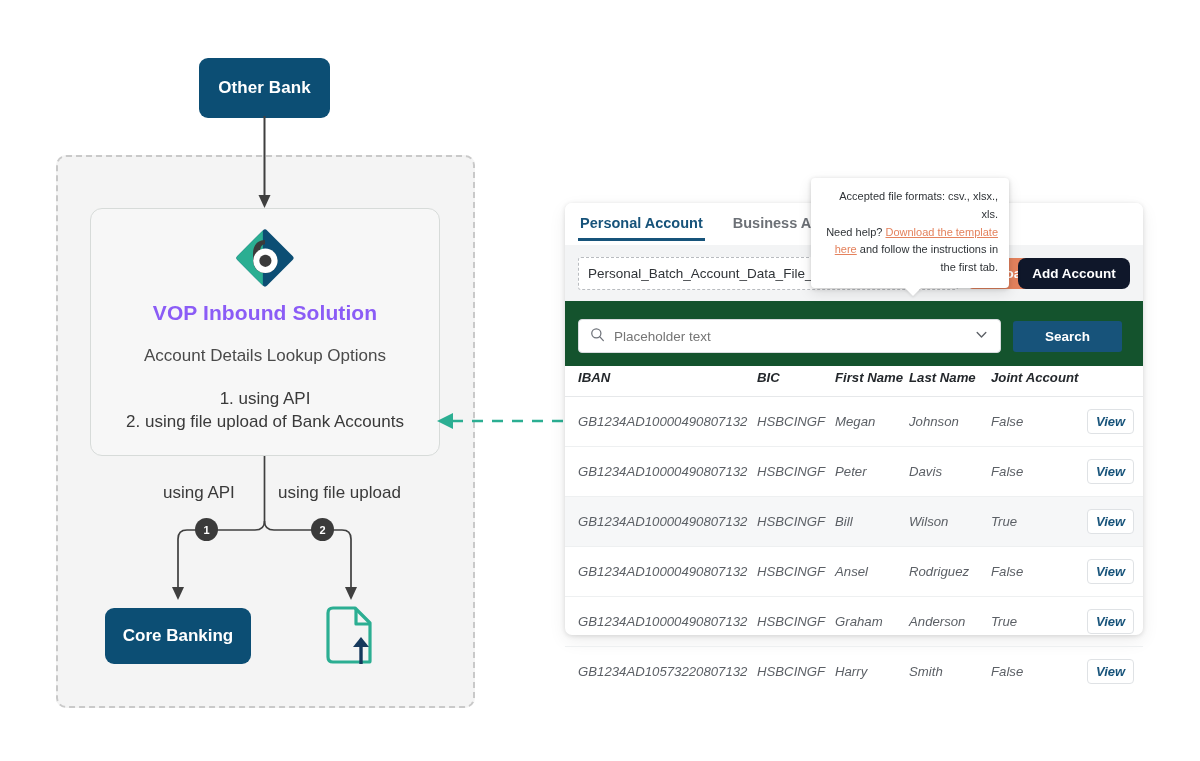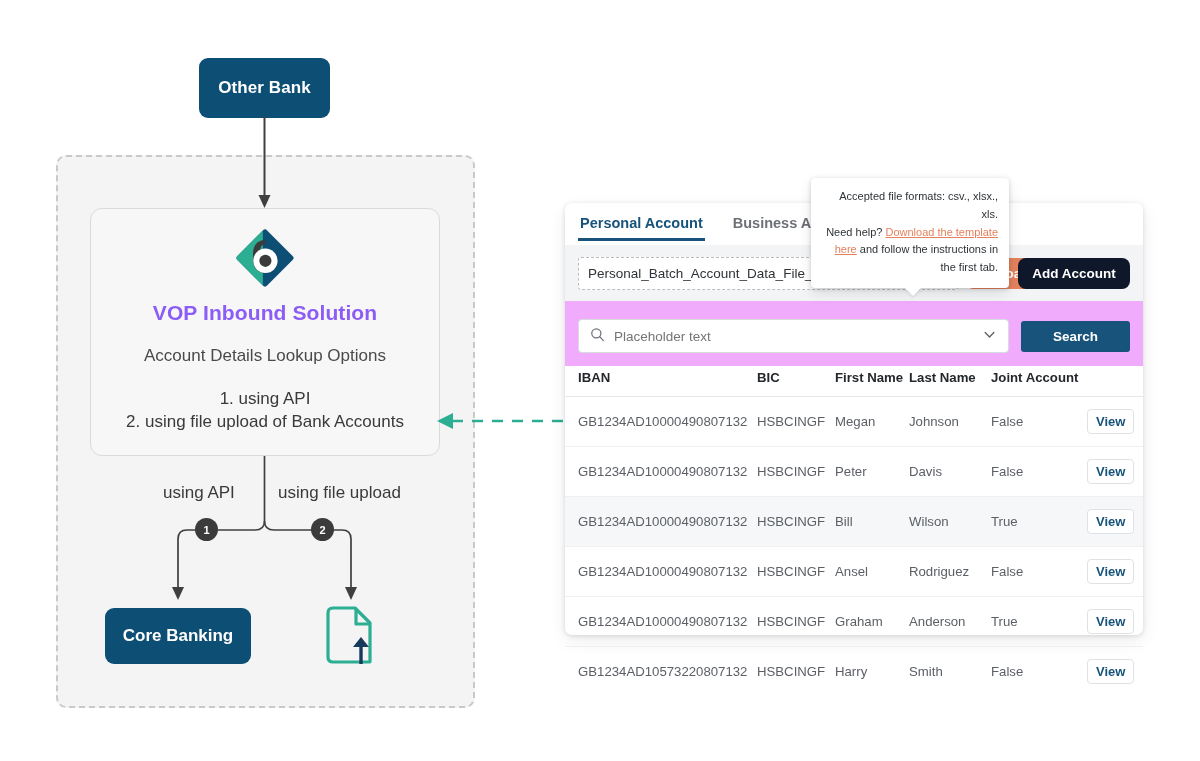--- a/index.html
+++ b/index.html
@@ -131,34 +131,34 @@
     font-family: inherit; cursor: pointer;
   }
   .btn-add-account {
     position: absolute; right: 13px; width: 112px; height: 31px; border: none;
     border-radius: 8px; background: #0f172a; color: #fff;
     font-size: 13.5px; font-weight: 700; font-family: inherit; cursor: pointer;
   }
 
   .search-row {
     display: flex; align-items: center; gap: 12px;
-    padding: 18px 13px 13px 13px; background: #f0abfc;
+    padding: 18px 21px 13px 13px; background: #14532d;
   }
   .search-box {
     flex: 1; height: 34px; background: #fff; border: 1px solid #d8dbde;
     border-radius: 4px; display: flex; align-items: center; padding: 0 11px; gap: 9px;
   }
   .search-box .ph { flex: 1; font-size: 13.5px; color: #aeb2b7; }
   .btn-search {
     width: 109px; height: 31px; border: none; border-radius: 3px;
     background: #17537a; color: #fff; font-size: 13.5px; font-weight: 700;
     font-family: inherit; cursor: pointer;
   }
 
-  table.accounts { width: 100%; border-collapse: collapse; table-layout: fixed; }
+  table.accounts { width: 100%; border-collapse: collapse; table-layout: fixed; font-style: italic; }
   table.accounts th {
     text-align: left; font-size: 13.2px; font-weight: 700; color: #24282c;
     padding: 4px 0 11px 0; border-bottom: 1px solid #e6e8ea;
   }
   table.accounts td {
     font-size: 13.2px; color: #5c6066; padding: 12px 0;
     border-bottom: 1px solid #eef0f1;
   }
   table.accounts tbody tr.hl { background: #f6f7f8; }
   table.accounts tbody tr:last-child td { border-bottom: none; }

